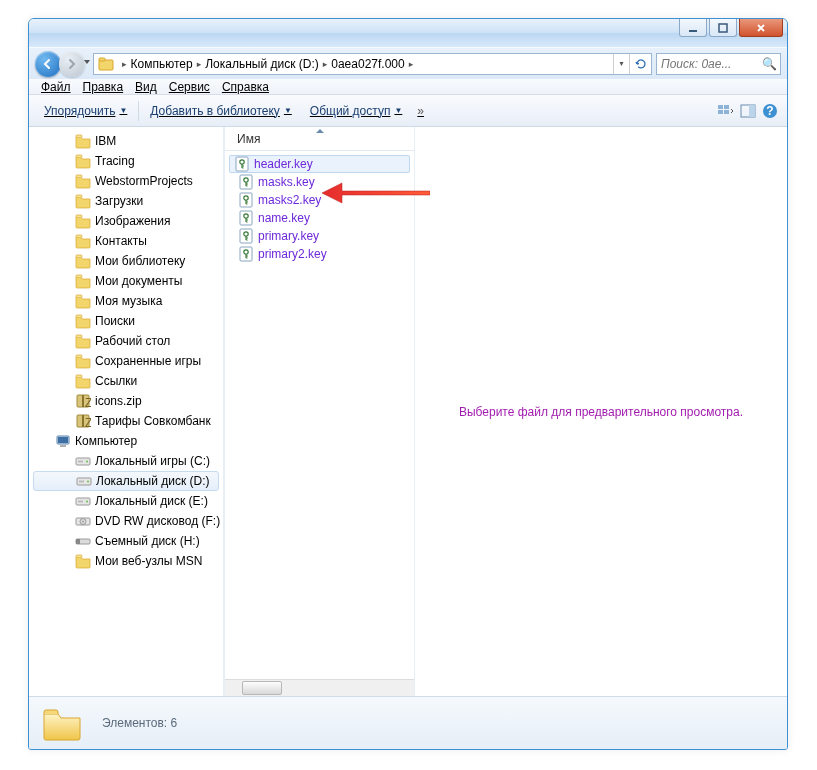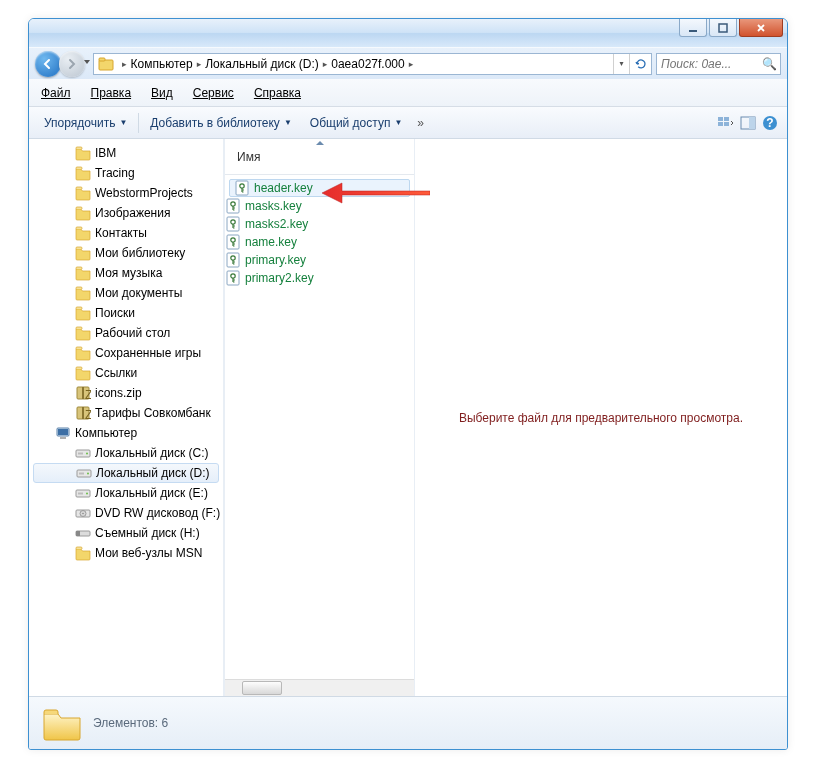--- a/index.html
+++ b/index.html
@@ -24,56 +24,56 @@
 .crumb { padding: 0 2px; color:#000; display:flex;align-items:center;gap:2px;cursor:pointer;height:100%; }
 .crumb .tri { font-size:9px; color:#555; margin-left:2px; }
 .addr-end { margin-left:auto; display:flex; }
 .addr-dd { width:16px; display:flex;align-items:center;justify-content:center;border-left:1px solid #d0d0d0;height:20px; }
 .addr-refresh { width:22px;height:20px;display:flex;align-items:center;justify-content:center;border-left:1px solid #d0d0d0; }
 .search { width: 125px; height: 22px; margin-left: 4px; background: #fff; border: 1px solid #9bb6d3; display: flex; align-items: center; }
 .search input { border:none; outline:none; flex:1; font-style:italic; color:#888; padding:0 4px; font-size:12px; width: 80px; }
 .search .mag { width:20px; color:#3b6ea5; text-align:center; }
 
 
-.menubar { height: 28px; background: linear-gradient(#f8fafd,#eef3f9); border-bottom:1px solid #d6dde6; display:flex; align-items:center; padding:0 6px; gap:8px; }
+.menubar { height: 16px; background: linear-gradient(#f8fafd,#eef3f9); border-bottom:1px solid #d6dde6; display:flex; align-items:center; padding:0 6px; gap:0; }
 .menu-item { padding: 2px 6px; cursor:pointer; }
 .menu-item u { text-decoration: underline; }
 
 
-.toolbar { height: 32px; background: linear-gradient(#f9fbfe,#e8eef7); border-bottom:1px solid #d0dae5; display:flex; align-items:center; padding:0 6px; }
+.toolbar { height: 32px; background: linear-gradient(#f9fbfe,#e8eef7); border-bottom:1px solid #d0dae5; display:flex; align-items:center; padding:0 6px;text-decoration:underline; }
 .tool { padding: 4px 8px; color:#1a3e6e; display:flex; align-items:center; gap:4px; cursor:pointer; border:1px solid transparent; border-radius:3px; }
 .tool .tri { font-size:8px; }
 .tool-sep { width:1px; height:20px; background:#d0dae5; margin:0 2px; }
 .more { color:#555; padding:0 6px; }
 .spacer { flex:1; }
 .tool-icon { width:22px;height:22px; display:flex;align-items:center;justify-content:center; cursor:pointer; }
 
 
 .body { flex:1; display:flex; overflow:hidden; border-bottom:1px solid #d0dae5; }
 .tree { width: 194px; overflow-y:auto; overflow-x:hidden; padding:4px 0; position:relative; }
 .tree-item { display:flex; align-items:center; height:20px; padding-left:30px; gap:4px; cursor:pointer; white-space:nowrap; overflow:hidden; }
 .tree-item.indent2 { padding-left:46px; }
 .tree-item.sel { background:linear-gradient(#f4f8fc,#e5effa); border:1px solid #c5dbf2; border-radius:3px; margin:0 4px; padding-left:42px; }
 .tree-item .ico { width:16px; height:16px; flex-shrink:0; }
 .splitter { width:2px; background:#e8eef5; cursor:col-resize; }
 .content { flex:1; display:flex; }
 .filelist { width: 190px; display:flex; flex-direction:column; border-right:1px solid #e8eef5; }
-.col-header { height:36px; border-bottom:1px solid #e4e9ef; display:flex; align-items:center; padding-left:12px; color:#333; position:relative; }
+.col-header { height:24px; border-bottom:1px solid #e4e9ef; display:flex; align-items:center; padding-left:12px; color:#333; position:relative; }
 .col-header .sort { position:absolute; left:50%; top:2px; width:0;height:0;border-left:4px solid transparent;border-right:4px solid transparent;border-bottom:4px solid #6b8bae; transform:translateX(-50%); }
 .files { flex:1; padding:4px 0; }
-.file-row { display:flex; align-items:center; height:18px; padding-left:0; gap:4px; cursor:pointer; }
+.file-row { display:flex; align-items:center; height:18px; padding-left:13px; gap:4px; cursor:pointer; }
 .file-row.hover { background:#eaf3fd; border:1px solid #bdd7ef; border-radius:2px; margin:0 4px; padding-left:4px; }
 .file-row .fico { width:16px;height:16px; flex-shrink:0; }
-.file-row span { color:#15803d; }
+.file-row span { color:#6d28d9; }
 .hscroll { height:17px; background:#f0f0f0; border-top:1px solid #dcdcdc; position:relative; }
 .hscroll .thumb { position:absolute; left:17px; top:1px; width:40px; height:14px; background:linear-gradient(#fdfdfd,#d8d8d8); border:1px solid #b8b8b8; border-radius:2px; }
-.preview { flex:1; display:flex; align-items:center; justify-content:center; color:#7f1d1d; font-size:12px; padding:8px 10px; }
-
-
-.status { height:52px; background:linear-gradient(#f5f9fd,#e6eef7); display:flex; align-items:center; padding:0 12px; gap:10px; }
+.preview { flex:1; display:flex; align-items:center; justify-content:center; color:#a21caf; font-size:12px; padding:8px 10px; }
+
+
+.status { height:52px; background:linear-gradient(#f5f9fd,#e6eef7); display:flex; align-items:center; padding:0 12px; gap:19px; }
 .big-folder { width:42px; height:42px; }
 .status-text { color:#5a6a7c; }
 
 
 .tree::-webkit-scrollbar { width:17px; }
 .tree::-webkit-scrollbar-track { background:#f0f0f0; }
 .tree::-webkit-scrollbar-thumb { background:linear-gradient(to right,#fdfdfd,#d8d8d8); border:1px solid #b8b8b8; border-radius:2px; }
 .tree::-webkit-scrollbar-button { background:#f0f0f0; height:17px; }
 
 
@@ -221,20 +221,27 @@
               <path d="M1 4h5l1.5 2H15v8a1 1 0 0 1-1 1H2a1 1 0 0 1-1-1z" fill="#f3d66b" stroke="#d8a62f" stroke-width="0.7"></path>
               <path d="M1 4v-1a1 1 0 0 1 1-1h4a1 1 0 0 1 1 1v1" fill="#f6e29a" stroke="#d8a62f" stroke-width="0.7"></path>
             </svg></span>
           <span>WebstormProjects</span>
         </div>
         <div class="tree-item indent2">
           <span class="ico"><svg width="16" height="16" viewBox="0 0 16 16">
               <path d="M1 4h5l1.5 2H15v8a1 1 0 0 1-1 1H2a1 1 0 0 1-1-1z" fill="#f3d66b" stroke="#d8a62f" stroke-width="0.7"></path>
               <path d="M1 4v-1a1 1 0 0 1 1-1h4a1 1 0 0 1 1 1v1" fill="#f6e29a" stroke="#d8a62f" stroke-width="0.7"></path>
             </svg></span>
+          <span>Загрузки</span>
+        </div>
+        <div class="tree-item indent2">
+          <span class="ico"><svg width="16" height="16" viewBox="0 0 16 16">
+              <path d="M1 4h5l1.5 2H15v8a1 1 0 0 1-1 1H2a1 1 0 0 1-1-1z" fill="#f3d66b" stroke="#d8a62f" stroke-width="0.7"></path>
+              <path d="M1 4v-1a1 1 0 0 1 1-1h4a1 1 0 0 1 1 1v1" fill="#f6e29a" stroke="#d8a62f" stroke-width="0.7"></path>
+            </svg></span>
           <span>Изображения</span>
         </div>
         <div class="tree-item indent2">
           <span class="ico"><svg width="16" height="16" viewBox="0 0 16 16">
               <path d="M1 4h5l1.5 2H15v8a1 1 0 0 1-1 1H2a1 1 0 0 1-1-1z" fill="#f3d66b" stroke="#d8a62f" stroke-width="0.7"></path>
               <path d="M1 4v-1a1 1 0 0 1 1-1h4a1 1 0 0 1 1 1v1" fill="#f6e29a" stroke="#d8a62f" stroke-width="0.7"></path>
             </svg></span>
           <span>Контакты</span>
         </div>
         <div class="tree-item indent2">
@@ -242,28 +249,28 @@
               <path d="M1 4h5l1.5 2H15v8a1 1 0 0 1-1 1H2a1 1 0 0 1-1-1z" fill="#f3d66b" stroke="#d8a62f" stroke-width="0.7"></path>
               <path d="M1 4v-1a1 1 0 0 1 1-1h4a1 1 0 0 1 1 1v1" fill="#f6e29a" stroke="#d8a62f" stroke-width="0.7"></path>
             </svg></span>
           <span>Мои библиотеку</span>
         </div>
         <div class="tree-item indent2">
           <span class="ico"><svg width="16" height="16" viewBox="0 0 16 16">
               <path d="M1 4h5l1.5 2H15v8a1 1 0 0 1-1 1H2a1 1 0 0 1-1-1z" fill="#f3d66b" stroke="#d8a62f" stroke-width="0.7"></path>
               <path d="M1 4v-1a1 1 0 0 1 1-1h4a1 1 0 0 1 1 1v1" fill="#f6e29a" stroke="#d8a62f" stroke-width="0.7"></path>
             </svg></span>
+          <span>Мои документы</span>
+        </div>
+        <div class="tree-item indent2">
+          <span class="ico"><svg width="16" height="16" viewBox="0 0 16 16">
+              <path d="M1 4h5l1.5 2H15v8a1 1 0 0 1-1 1H2a1 1 0 0 1-1-1z" fill="#f3d66b" stroke="#d8a62f" stroke-width="0.7"></path>
+              <path d="M1 4v-1a1 1 0 0 1 1-1h4a1 1 0 0 1 1 1v1" fill="#f6e29a" stroke="#d8a62f" stroke-width="0.7"></path>
+            </svg></span>
           <span>Моя музыка</span>
-        </div>
-        <div class="tree-item indent2">
-          <span class="ico"><svg width="16" height="16" viewBox="0 0 16 16">
-              <path d="M1 4h5l1.5 2H15v8a1 1 0 0 1-1 1H2a1 1 0 0 1-1-1z" fill="#f3d66b" stroke="#d8a62f" stroke-width="0.7"></path>
-              <path d="M1 4v-1a1 1 0 0 1 1-1h4a1 1 0 0 1 1 1v1" fill="#f6e29a" stroke="#d8a62f" stroke-width="0.7"></path>
-            </svg></span>
-          <span>Мои документы</span>
         </div>
         <div class="tree-item indent2">
           <span class="ico"><svg width="16" height="16" viewBox="0 0 16 16">
               <path d="M1 4h5l1.5 2H15v8a1 1 0 0 1-1 1H2a1 1 0 0 1-1-1z" fill="#f3d66b" stroke="#d8a62f" stroke-width="0.7"></path>
               <path d="M1 4v-1a1 1 0 0 1 1-1h4a1 1 0 0 1 1 1v1" fill="#f6e29a" stroke="#d8a62f" stroke-width="0.7"></path>
             </svg></span>
           <span>Поиски</span>
         </div>
         <div class="tree-item indent2">
           <span class="ico"><svg width="16" height="16" viewBox="0 0 16 16">
@@ -309,21 +316,21 @@
               <rect x="5" y="12" width="6" height="2" fill="#b0b0b0"></rect>
             </svg></span>
           <span>Компьютер</span>
         </div>
         <div class="tree-item indent2">
           <span class="ico"><svg width="16" height="16" viewBox="0 0 16 16">
               <rect x="1" y="5" width="14" height="7" rx="1" fill="#e6e6e6" stroke="#9a9a9a"></rect>
               <circle cx="12" cy="8.5" r="1" fill="#6bbf4a"></circle>
               <rect x="3" y="7.5" width="5" height="2" fill="#bcbcbc"></rect>
             </svg></span>
-          <span>Локальный диск (C:)</span>
+          <span>Локальный игры (C:)</span>
         </div>
         <div class="tree-item indent2 sel">
           <span class="ico"><svg width="16" height="16" viewBox="0 0 16 16">
               <rect x="1" y="5" width="14" height="7" rx="1" fill="#e6e6e6" stroke="#9a9a9a"></rect>
               <circle cx="12" cy="8.5" r="1" fill="#6bbf4a"></circle>
               <rect x="3" y="7.5" width="5" height="2" fill="#bcbcbc"></rect>
             </svg></span>
           <span>Локальный диск (D:)</span>
         </div>
         <div class="tree-item indent2">

